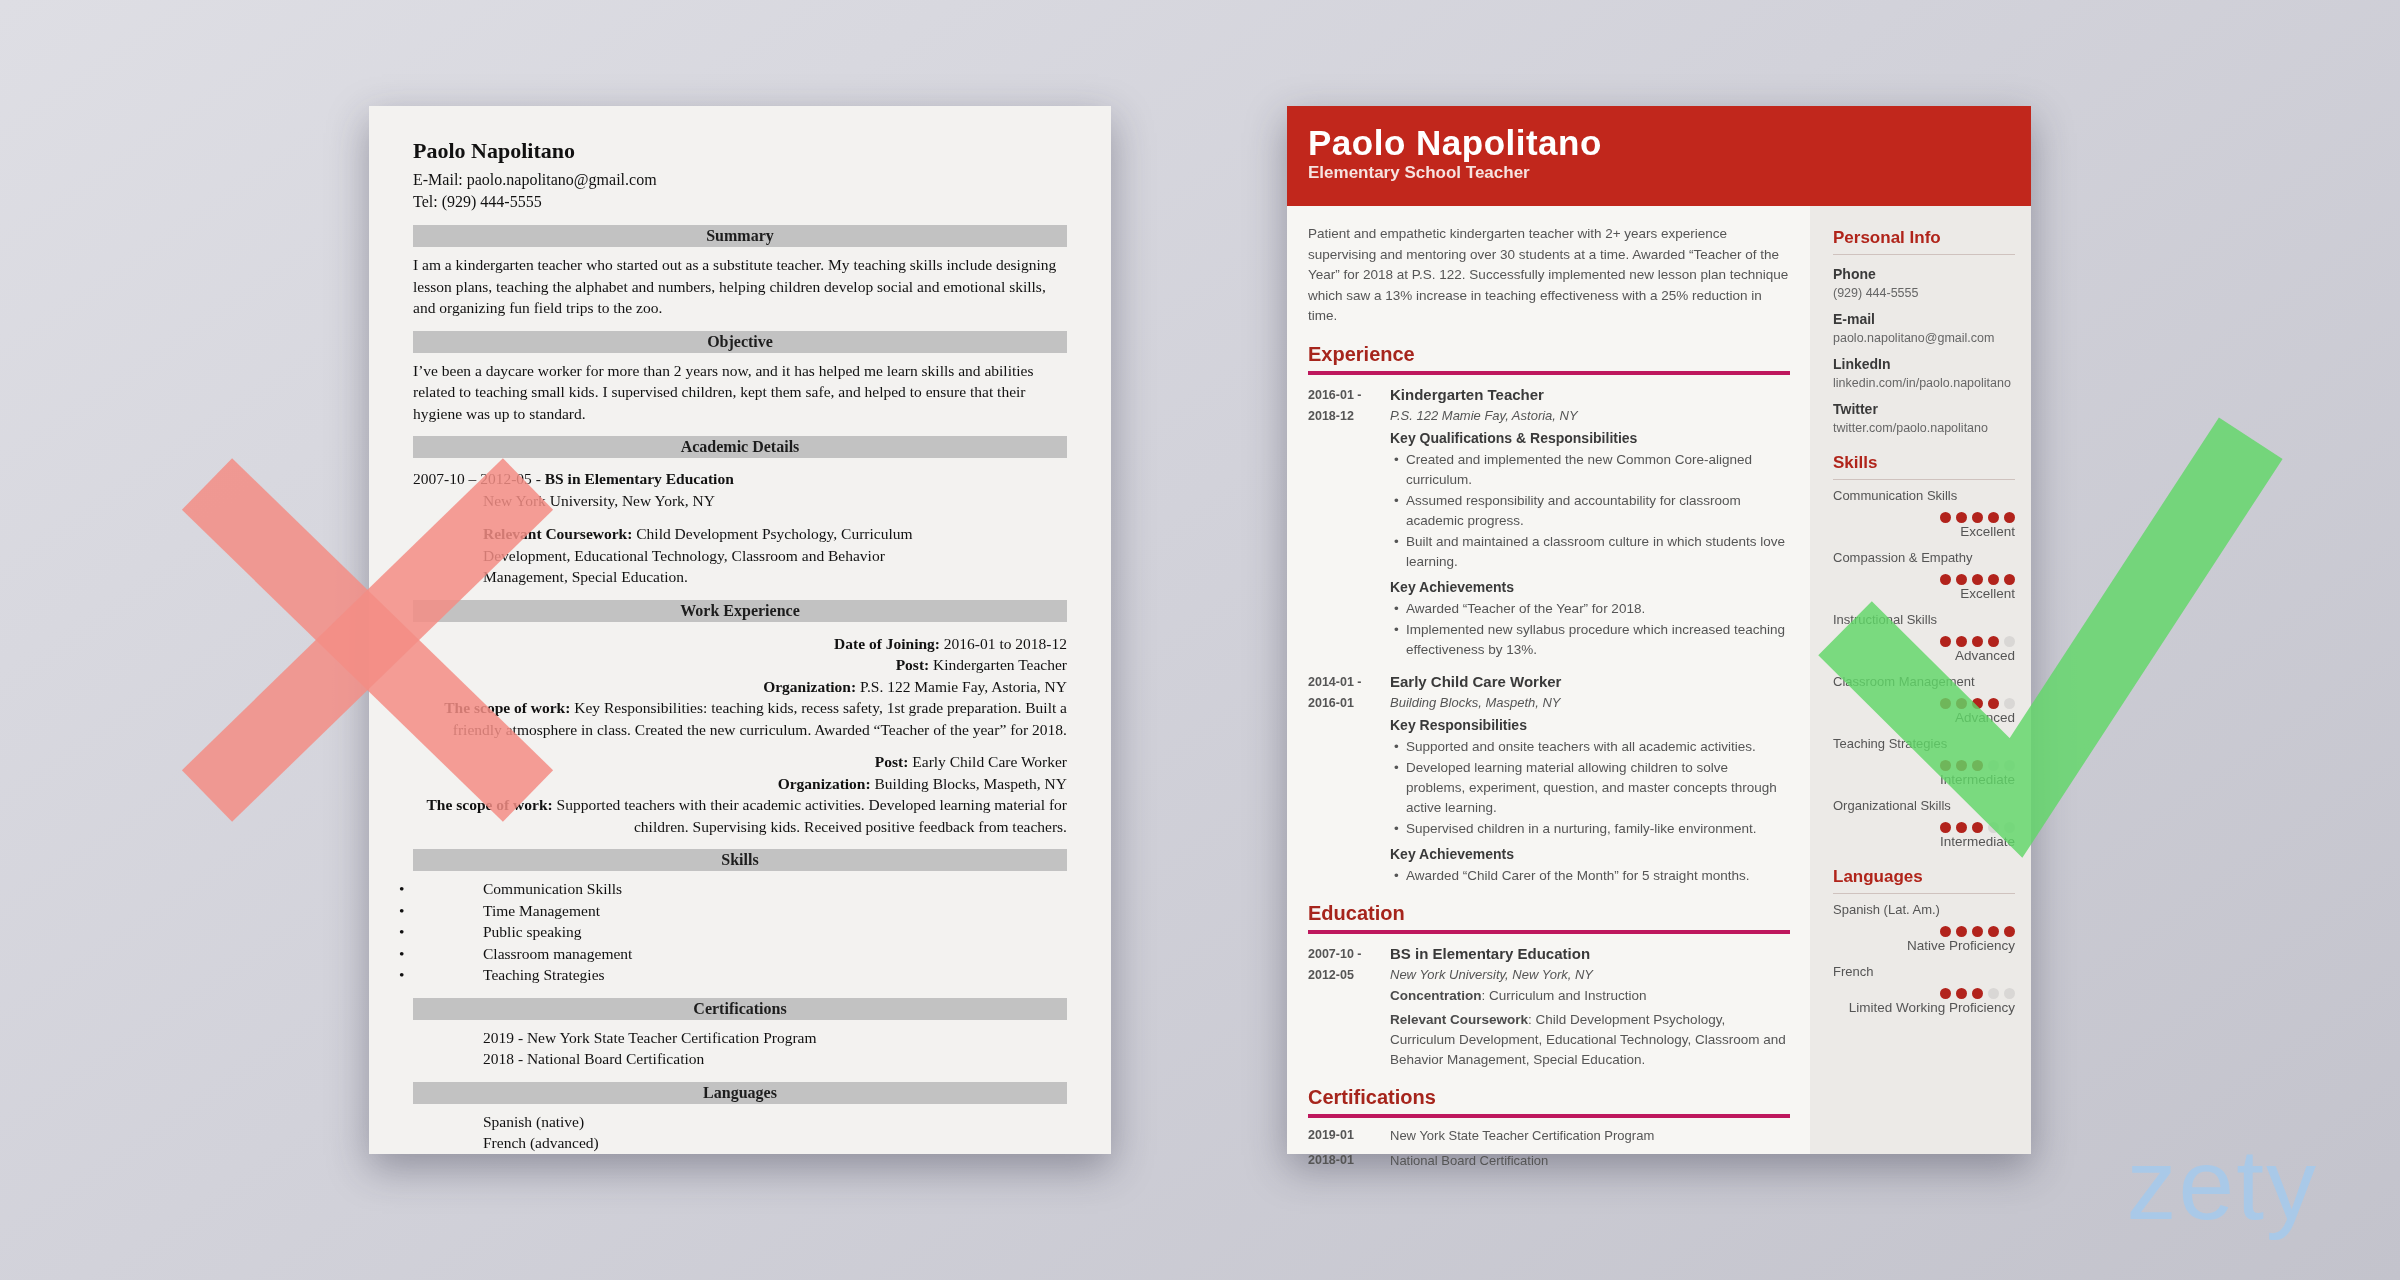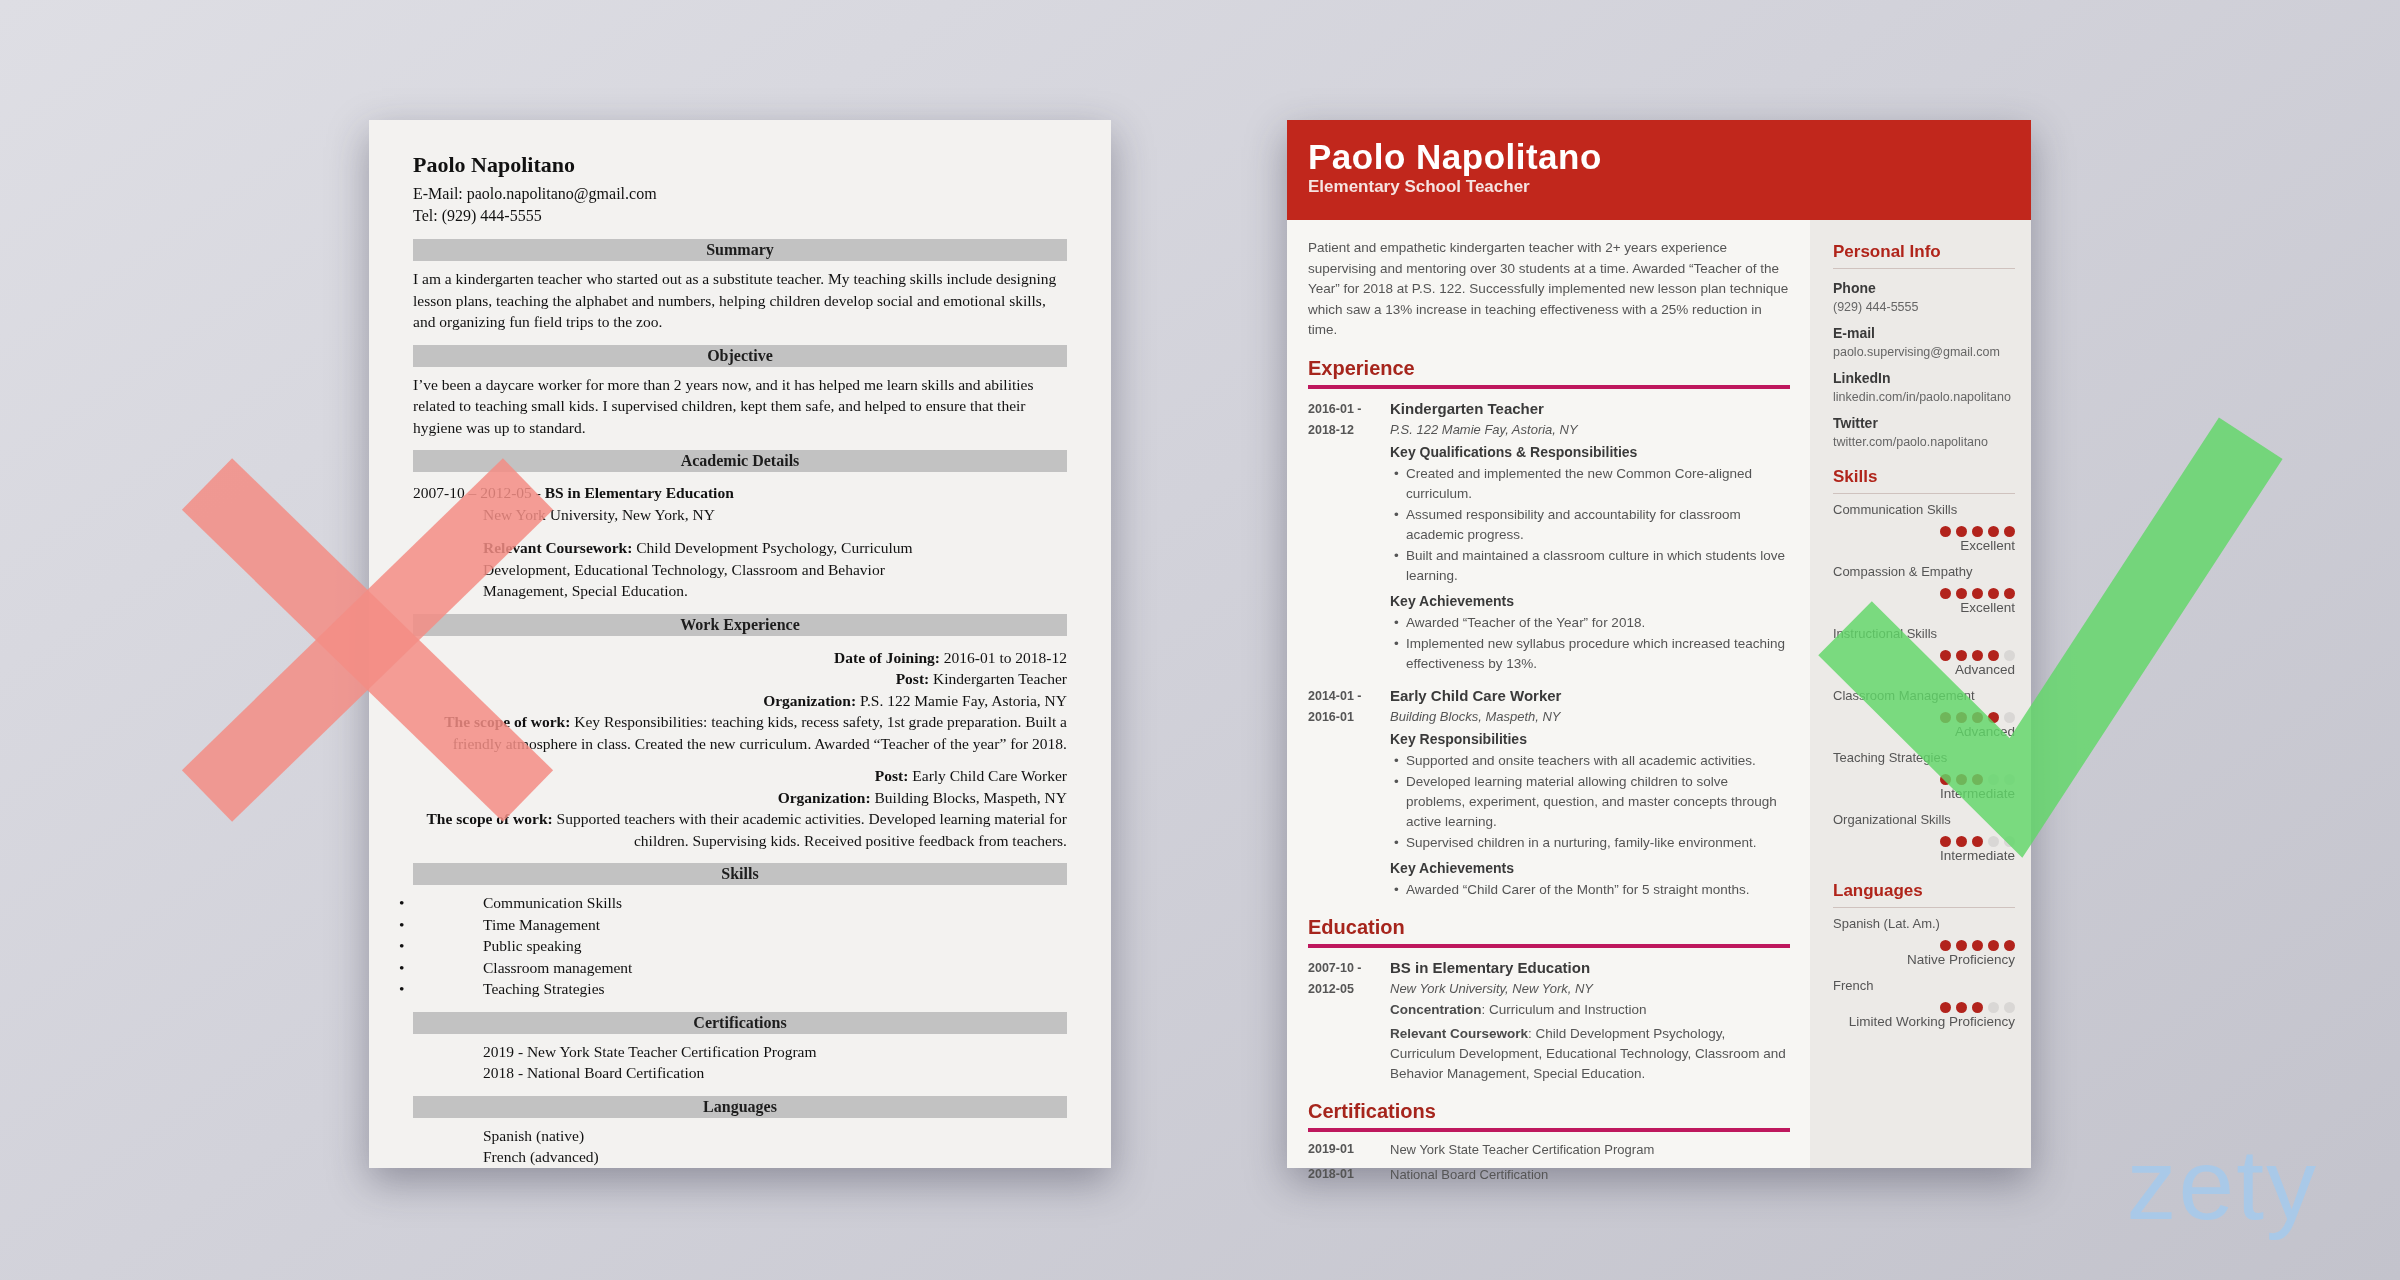--- a/index.html
+++ b/index.html
@@ -1,19 +1,19 @@
 <!DOCTYPE html>
 <html><head>
 <meta charset="utf-8">
 <style>
   html,body{margin:0;padding:0;}
   body{width:2400px;height:1280px;overflow:hidden;position:relative;
        background:linear-gradient(145deg,#dedee4 0%,#d2d2da 45%,#c3c3cc 100%);
        font-family:"Liberation Sans",sans-serif;}
-  .doc{position:absolute;top:120px;height:1048px;box-shadow:0 14px 38px rgba(40,40,60,.38);}
+  .doc{position:absolute;top:106px;height:1048px;box-shadow:0 14px 38px rgba(40,40,60,.38);}
   
   .doc-left{left:369px;width:742px;background:#f3f2f0;
             font-family:"Liberation Serif",serif;color:#111;
             padding:32px 44px;box-sizing:border-box;}
   .bad-name{font-size:22px;font-weight:bold;margin-bottom:5px;}
   .bad-contact{font-size:16px;line-height:22px;}
   .bad-bar{background:#c2c2c2;text-align:center;font-weight:bold;font-size:16px;
            color:#1d1d1d;padding:2px 0;margin:12px 0 7px;}
   .bad-p{font-size:15.5px;line-height:21.5px;}
   .bad-line{font-size:15.5px;line-height:21.5px;}
@@ -197,21 +197,21 @@
 
   <div class="good-side">
     <div class="sb-h">Personal Info</div>
 
     <div>
       <div class="sb-label">Phone</div>
       <div class="sb-value">(929) 444-5555</div>
     </div>
     <div>
       <div class="sb-label">E-mail</div>
-      <div class="sb-value">paolo.supervising@gmail.com</div>
+      <div class="sb-value">paolo.napolitano@gmail.com</div>
     </div>
     <div>
       <div class="sb-label">LinkedIn</div>
       <div class="sb-value">linkedin.com/in/paolo.napolitano</div>
     </div>
     <div>
       <div class="sb-label">Twitter</div>
       <div class="sb-value">twitter.com/paolo.napolitano</div>
     </div>
 

